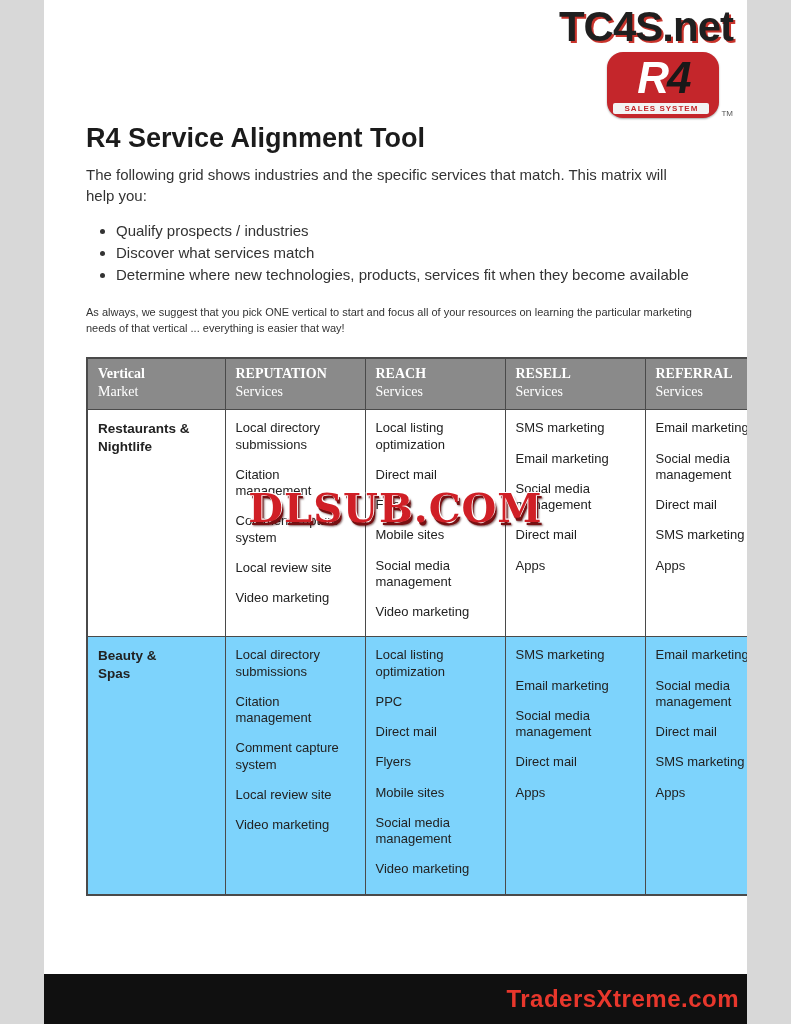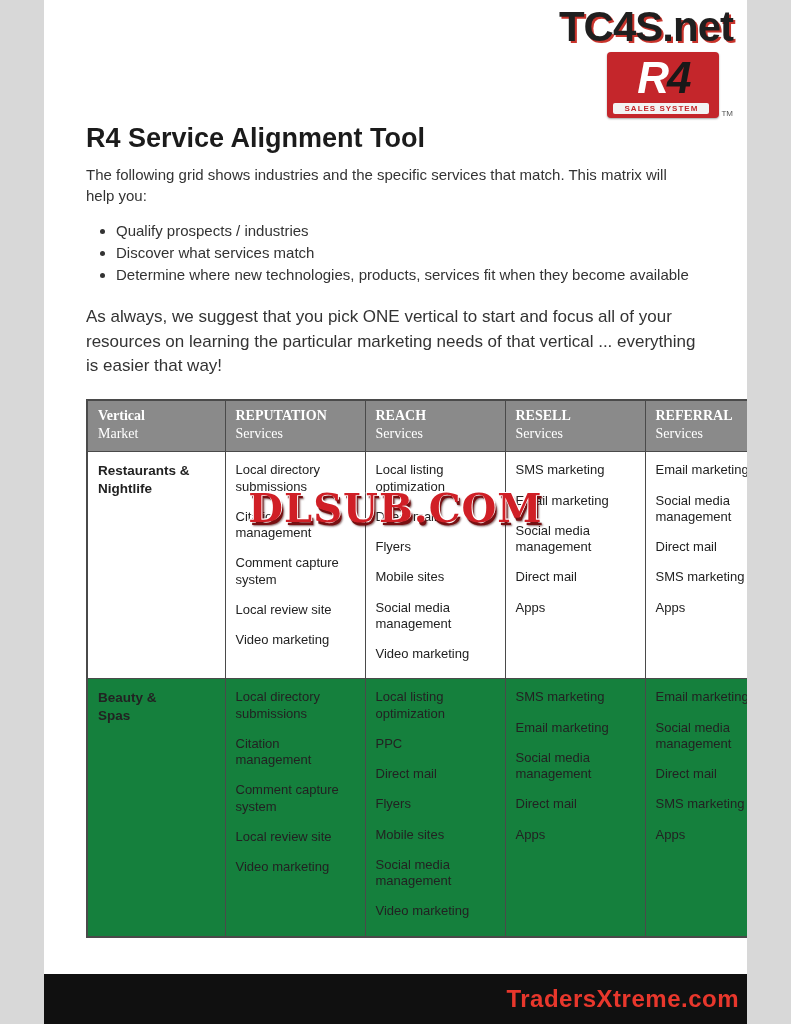--- a/index.html
+++ b/index.html
@@ -10,21 +10,21 @@
   }
 
   
   .brand { position:absolute; top:6px; right:14px; text-align:right; }
   .tc4s {
     font-size:42px; font-weight:bold; letter-spacing:-1px; color:#1f1f1f;
     text-shadow:2px 2px 0 #c9342c; line-height:1;
   }
   .r4box {
     position:relative; display:inline-block; margin-top:4px;
-    width:112px; height:66px; background:#c4262b; border-radius:4px;
+    width:112px; height:66px; background:#c4262b; border-radius:16px;
     box-shadow:0 1px 2px rgba(0,0,0,.35); text-align:center;
   }
   .r4text {
     font-size:44px; font-weight:bold; font-style:italic; line-height:52px;
     letter-spacing:-2px;
   }
   .r4text .r { color:#ffffff; }
   .r4text .four { color:#181818; }
   .r4strip {
     position:absolute; left:6px; right:10px; bottom:4px; height:11px;
@@ -32,39 +32,39 @@
     font-size:8px; font-weight:bold; color:#c4262b; letter-spacing:1px; line-height:11px;
   }
   .tmark { font-size:8px; color:#555; vertical-align:bottom; margin-left:2px; }
 
   
   .content { padding:112px 51px 0 42px;margin-top:11px; }
   h1.title { margin:0 0 10px 0; font-size:27px; font-weight:bold; color:#1b1b1b; letter-spacing:0; }
   p.intro { margin:0; font-size:15px; color:#333; line-height:1.4; }
   ul.keypoints { margin:16px 0 0 30px; padding:0; }
   ul.keypoints li { margin-bottom:5px; font-size:15px; color:#333; }
-  p.advice { margin:22px 0 0 0; font-size:17px; color:#333; line-height:1.45; max-width:690px; }
+  p.advice { margin:22px 0 0 0; font-size:11px; color:#333; line-height:1.45; max-width:690px; }
 
   
   table.grid {
     margin-top:20px; border-collapse:collapse; width:698px; table-layout:fixed;
     border:2px solid #4a4a4a;
   }
   table.grid th, table.grid td {
     border:1px solid #4a4a4a; vertical-align:top; text-align:left;
   }
   table.grid th {
     background:#8a8a8a; color:#ffffff; padding:6px 10px 8px 10px; font-weight:normal;font-family:Liberation Serif, serif;
   }
   th .h1 { font-size:14px; font-weight:bold; line-height:1.3; }
   th .h2 { font-size:14px; line-height:1.3; }
   table.grid td { padding:10px 10px 2px 10px; font-size:13px; line-height:1.25; color:#222; }
   td .market { font-weight:bold; font-size:13.5px; line-height:1.3; }
   td p.svc { margin:0 0 14px 0; }
-  tr.row-gray td { background:#15803d; }
+  tr.row-gray td { background:#7dd3fc; }
   col.c-market { width:138px; }
   col.c-col { width:140px; }
 
   
   .watermark {
     position:absolute; top:484px; left:0; right:0; text-align:center;
     font-family:"DejaVu Serif", serif; font-weight:bold; font-size:40px;
     color:#d01f26; letter-spacing:1px;
     text-shadow:
       -1px -1px 0 #ffffff,

